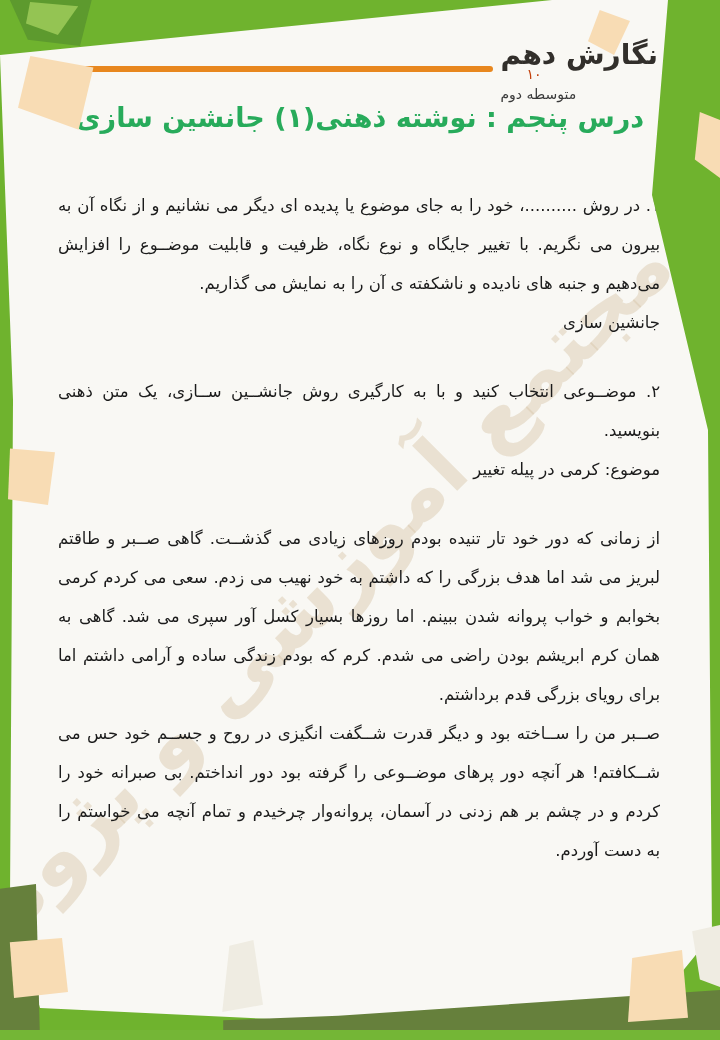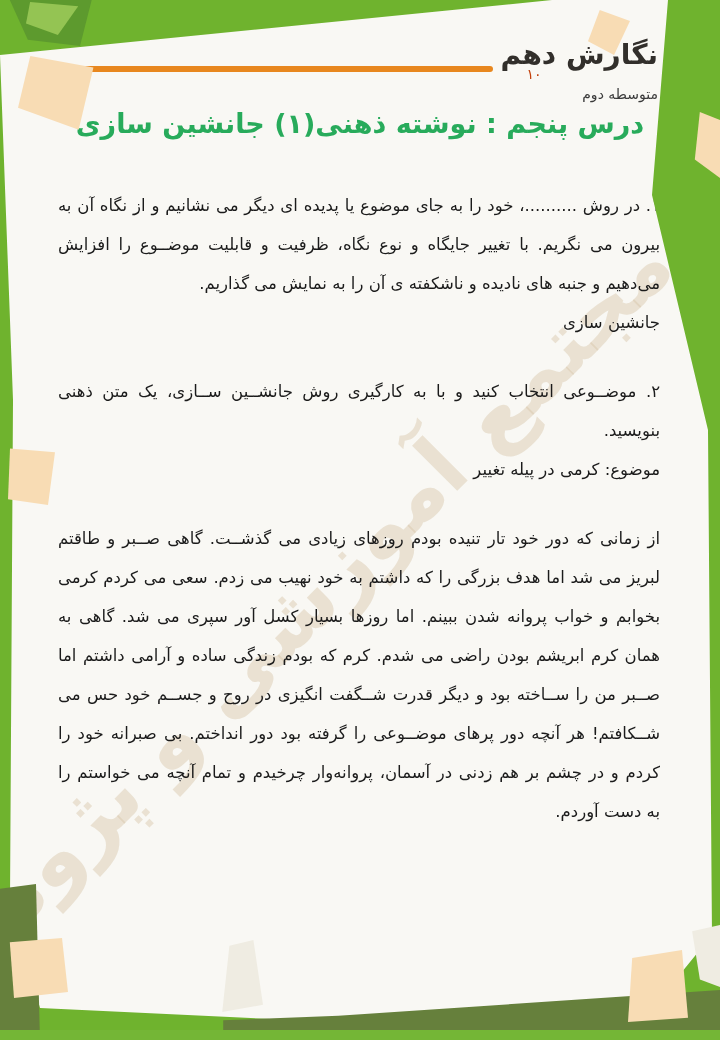--- a/index.html
+++ b/index.html
@@ -24,31 +24,31 @@
     transform:rotate(-45deg);
     font-size:84px;font-weight:bold;white-space:nowrap;text-align:center;
     color:rgba(214,198,168,0.45);direction:rtl;pointer-events:none;
   }
 
   
   .hrule{
     position:absolute;top:66px;left:55px;width:438px;height:6px;
     background:#e8871e;border-radius:3px;
   }
-  .logo{position:absolute;top:40px;right:62px;text-align:right;direction:rtl;}
+  .logo{position:absolute;top:40px;right:62px;text-align:left;direction:rtl;}
   .logo-main{font-size:28px;font-weight:bold;color:#322f2b;line-height:1.1;position:relative;}
   .logo-grade{
     position:absolute;top:-10px;left:26px;
     font-size:14px;font-weight:normal;color:#c2410c;letter-spacing:1px;margin-top:37px;
   }
   .logo-sub{font-size:14px;color:#3a3a3a;letter-spacing:1.5px;margin-top:15px;}
 
   
   .title{
-    position:absolute;top:98px;left:40px;right:40px;margin:10px;
+    position:absolute;top:98px;left:40px;right:40px;margin:4px;
     text-align:center;font-size:27px;font-weight:bold;color:#28ab5b;
     direction:rtl;
   }
 
   
   .body-text{
     position:absolute;top:186px;right:60px;left:58px;
     direction:rtl;color:#1b1b1b;
   }
   .line{
@@ -118,20 +118,21 @@
         <div class="line end">جانشین سازی</div>
         <div class="line gap"></div>
         <div class="line justify">۲. موضــوعی انتخاب کنید و با به کارگیری روش جانشــین ســازی، یک متن ذهنی</div>
         <div class="line end">بنویسید.</div>
         <div class="line end">موضوع: کرمی در پیله تغییر</div>
         <div class="line gap"></div>
         <div class="line justify">از زمانی که دور خود تار تنیده بودم روزهای زیادی می گذشــت. گاهی صــبر و طاقتم</div>
         <div class="line justify">لبریز می شد اما هدف بزرگی را که داشتم به خود نهیب می زدم. سعی می کردم کرمی</div>
         <div class="line justify">بخوابم و خواب پروانه شدن ببینم. اما روزها بسیار کسل آور سپری می شد. گاهی به</div>
         <div class="line justify">همان کرم ابریشم بودن راضی می شدم. کرم که بودم زندگی ساده و آرامی داشتم اما</div>
+        <div class="line end">برای رویای بزرگی قدم برداشتم.</div>
         <div class="line justify">صــبر من را ســاخته بود و دیگر قدرت شــگفت انگیزی در روح و جســم خود حس می</div>
         <div class="line justify">شــکافتم! هر آنچه دور پرهای موضــوعی را گرفته بود دور انداختم. بی صبرانه خود را رها</div>
         <div class="line justify">کردم و در چشم بر هم زدنی در آسمان، پروانه‌وار چرخیدم و تمام آنچه می خواستم را</div>
         <div class="line end">به دست آوردم.</div>
       </div>
   </div>
 
   <div class="decor olive-left"></div>
   <div class="decor olive-bottom"></div>
   <div class="decor green-strip"></div>

